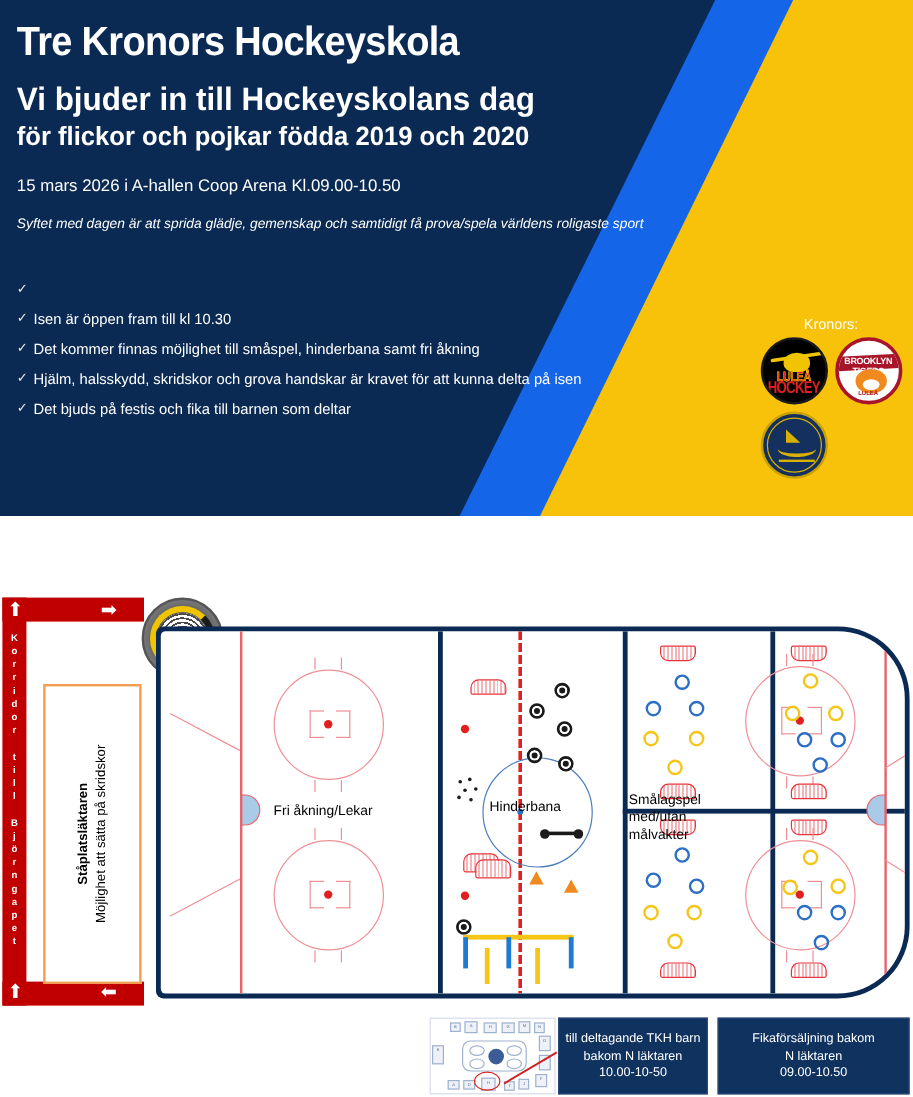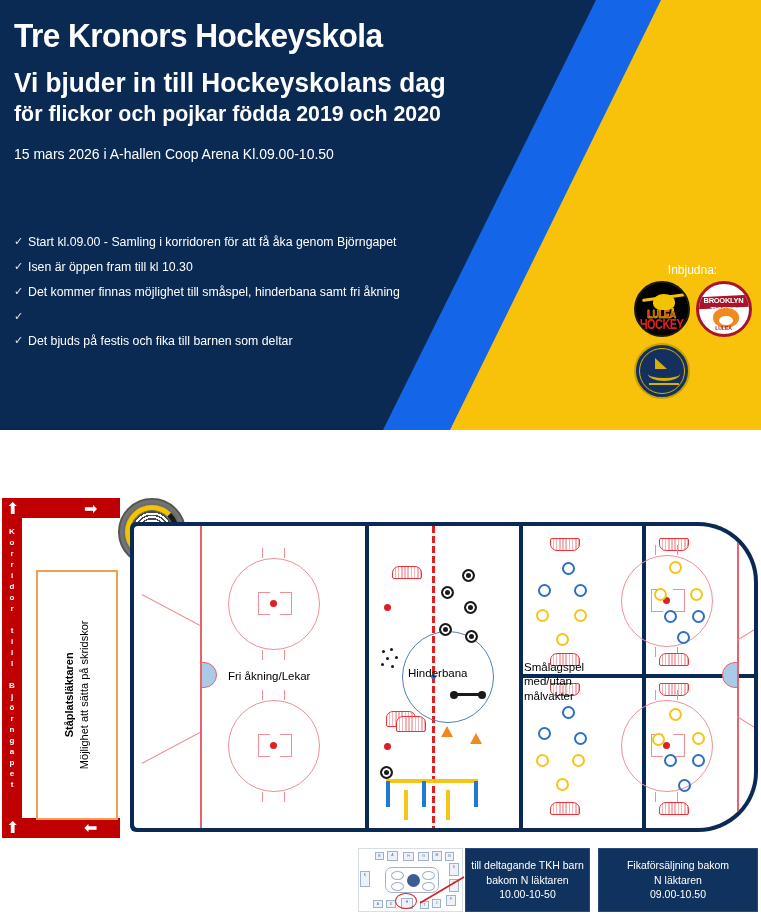--- a/index.html
+++ b/index.html
@@ -399,47 +399,48 @@
 
 <div id="header">
   <div id="wedge-yellow"></div>
   <div id="wedge-blue"></div>
 
   <div id="header-text">
     <div class="h-title">Tre Kronors Hockeyskola</div>
     <div class="h-sub1">Vi bjuder in till Hockeyskolans dag</div>
     <div class="h-sub2">för flickor och pojkar födda 2019 och 2020</div>
     <div class="h-when">15 mars 2026 i A-hallen Coop Arena Kl.09.00-10.50</div>
+    <div class="h-purpose">Syftet med dagen är att sprida glädje, gemenskap och samtidigt få prova/spela världens roligaste sport</div>
   </div>
 
   <div id="bullets">
     <div class="bullet">
       <span class="tick">✓</span>
-      <span>Start kl.09.00  - Samling i korridoren för att få åka genom Björngapet</span>
     </div>
     <div class="bullet">
       <span class="tick">✓</span>
       <span>Isen är öppen fram till kl 10.30</span>
     </div>
     <div class="bullet">
       <span class="tick">✓</span>
       <span>Det kommer finnas möjlighet till småspel, hinderbana samt fri åkning</span>
     </div>
     <div class="bullet">
       <span class="tick">✓</span>
+      <span>Hjälm, halsskydd, skridskor och grova handskar är kravet för att kunna delta på isen</span>
     </div>
     <div class="bullet">
       <span class="tick">✓</span>
       <span>Det bjuds på festis och fika till barnen som deltar</span>
     </div>
   </div>
 
 
   <div id="invited">
-    <div id="invited-label">Inbjudna:</div>
+    <div id="invited-label">Kronors:</div>
     <div id="logo-grid">
 
       <div class="logo logo-lulea">
         <div class="lulea-stick"></div>
         <div class="lulea-bear"></div>
         <div class="lulea-word">LULEÅ</div>
         <div class="lulea-word2">HOCKEY</div>
       </div>
 
 

